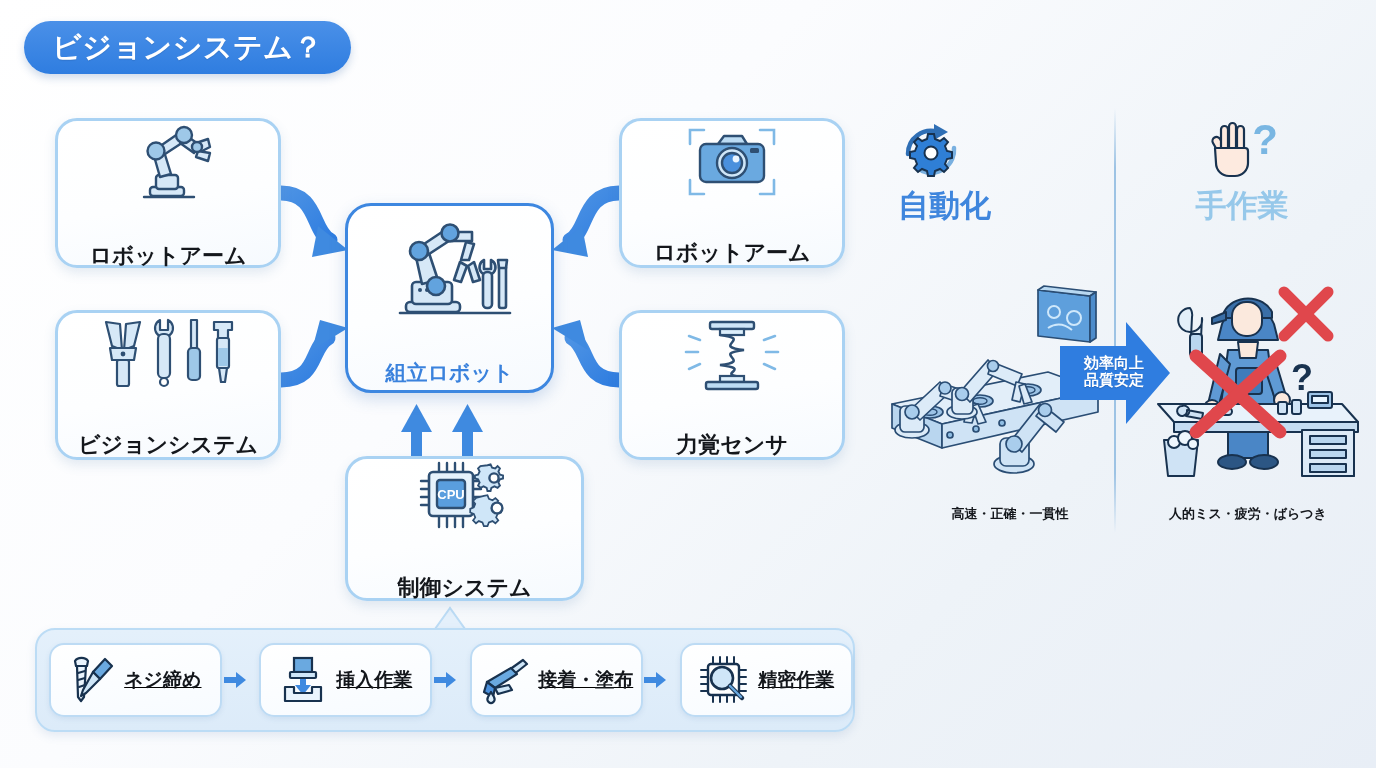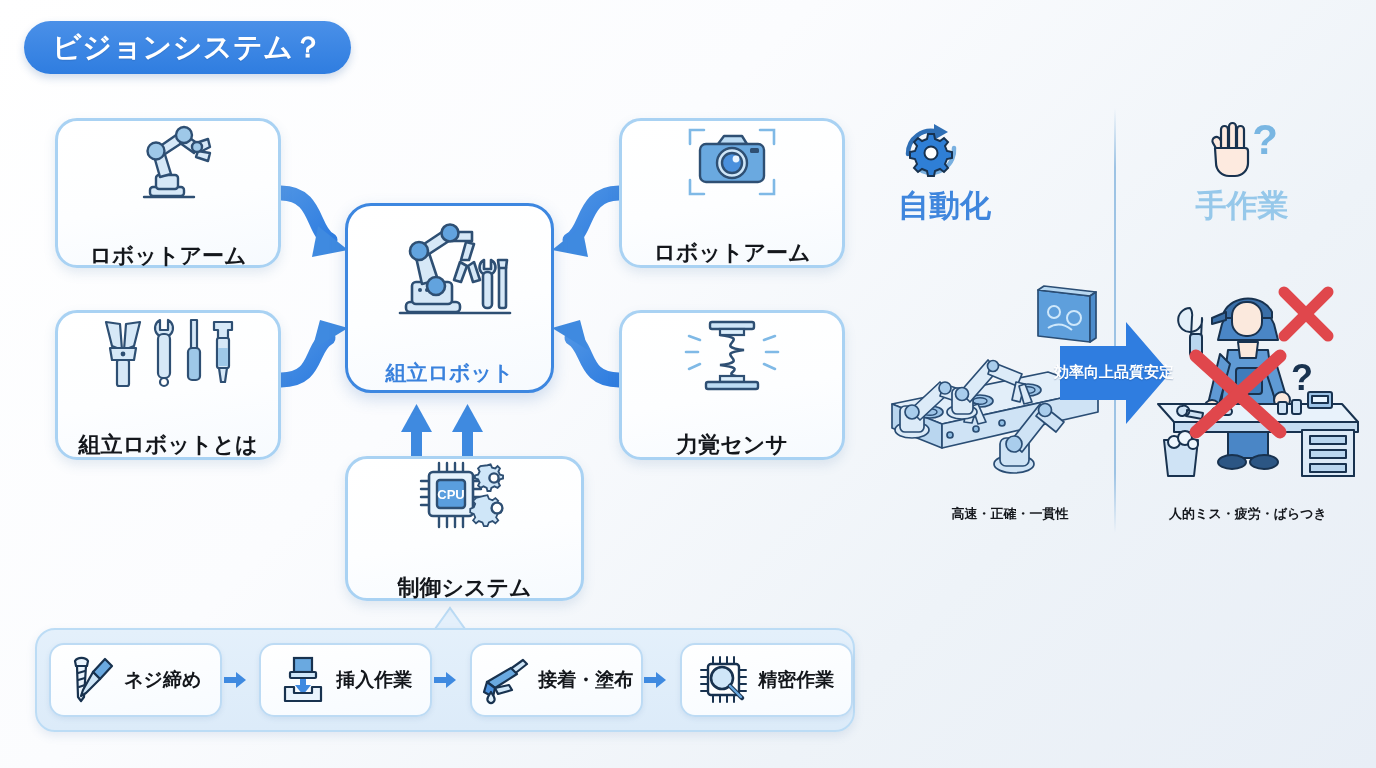--- a/index.html
+++ b/index.html
@@ -56,36 +56,36 @@
     box-shadow:0 4px 10px rgba(90,130,175,.14);
     box-sizing:border-box;
     display:flex;align-items:center;
   }
   .proc-card{
     width:174px;height:74px;margin-left:12px;
     background:linear-gradient(170deg,#ffffff 0%,#f7fbff 100%);
     border:2px solid #bddbf4;border-radius:15px;
     box-shadow:0 2px 5px rgba(90,130,175,.13);
     box-sizing:border-box;
-    display:flex;align-items:center;justify-content:center;gap:9px;
+    display:flex;align-items:center;justify-content:center;gap:9px;text-decoration:underline;
   }
   .proc-card .plbl{font-size:19px;font-weight:bold;color:#14171c;white-space:nowrap;}
   .proc-arrow{width:26px;display:flex;align-items:center;justify-content:center;}
 
   
   #divider{left:1114px;top:108px;width:2px;height:425px;
     background:linear-gradient(180deg,rgba(150,185,220,0) 0%,#9dc3e4 14%,#9dc3e4 86%,rgba(150,185,220,0) 100%);}
   .cmp-head{font-size:31px;font-weight:bold;line-height:1;white-space:nowrap;}
   #auto-head{color:#3f86dd;}
   #manual-head{color:#96c8ea;}
   .cap{font-size:13px;font-weight:bold;color:#14171c;white-space:nowrap;}
 
   #benefit-label{
     left:1072px;top:339px;width:84px;height:66px;
-    display:flex;flex-direction:row;align-items:center;justify-content:center;
+    display:flex;flex-direction:column;align-items:center;justify-content:center;
     line-height:1.12;pointer-events:none;
   }
   #benefit-label span{
     color:#ffffff;font-size:15px;font-weight:bold;white-space:nowrap;
     text-shadow:0 1px 1px rgba(20,60,120,.30);
   }
   svg{display:block;overflow:visible;}
 </style>
 </head>
 <body>
@@ -166,21 +166,21 @@
           <rect x="90" y="34" width="12" height="32" rx="4" fill="#9ec8e8"></rect>
           <rect x="118," width="0" height="0"></rect>
           <path d="M116,8 L134,8 L134,16 L130,16 L130,24 L120,24 L120,16 L116,16 Z"></path>
           <rect x="119" y="24" width="12" height="30" rx="2"></rect>
           <path d="M121,54 L129,54 L127,68 L123,68 Z"></path>
         </g>
         <circle cx="25" cy="40" r="2.4" fill="#2e4f73"></circle>
         <rect x="120" y="34" width="10" height="18" fill="#9ec8e8"></rect>
       </svg>
     </div>
-    <div class="lbl">組立ロボットとは</div>
+    <div class="lbl">ビジョンシステム</div>
   </div>
 
   <div class="abs card" id="hub" style="left:345px;top:203px;width:209px;height:190px;">
     <div class="ico">
       <svg width="124" height="108" viewBox="0 0 124 108">
         <g fill="#d6e8f7" stroke="#2e4f73" stroke-width="2.6" stroke-linejoin="round">
           <rect x="18" y="88" width="54" height="10" rx="4"></rect>
           <rect x="24" y="68" width="40" height="22" rx="4"></rect>
           <path d="M34,70 L26,34 L38,30 L50,66 Z"></path>
           <path d="M30,34 L60,14 L67,23 L38,42 Z"></path>

